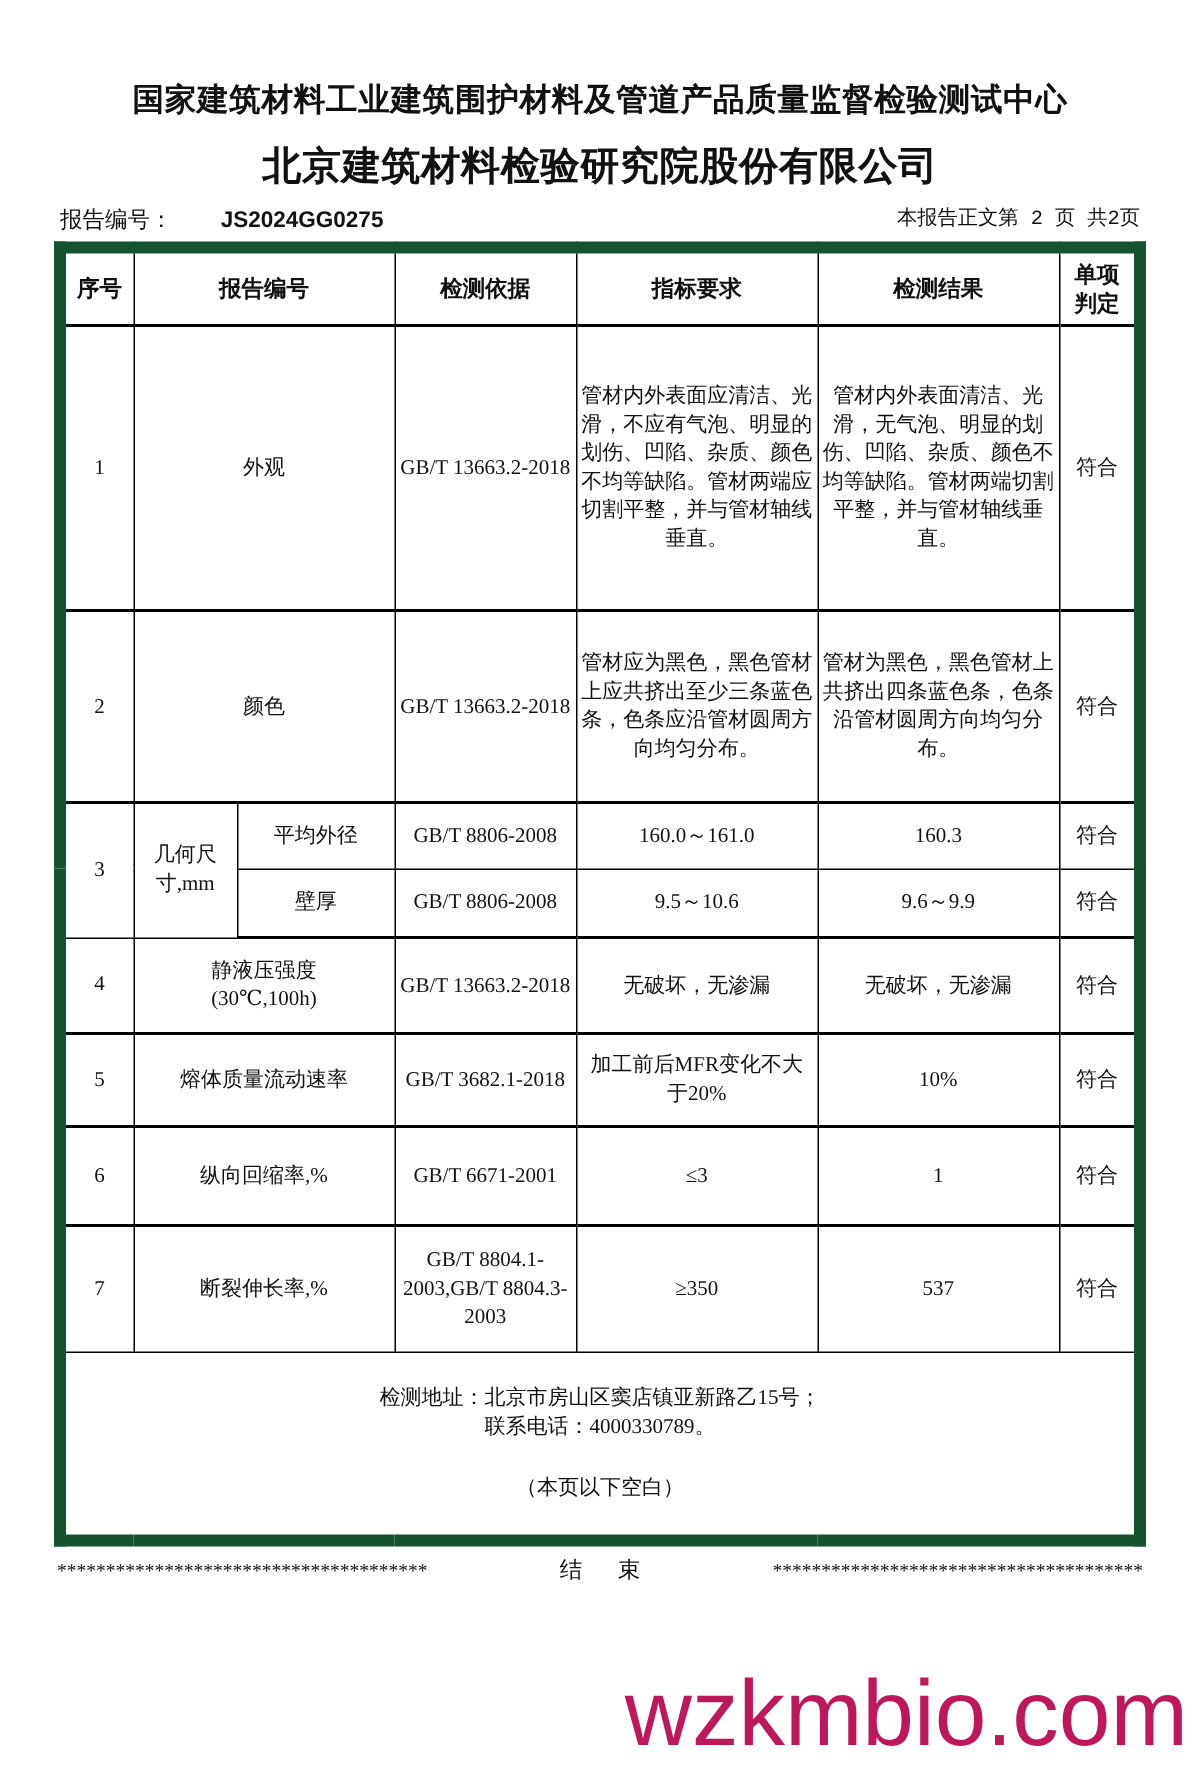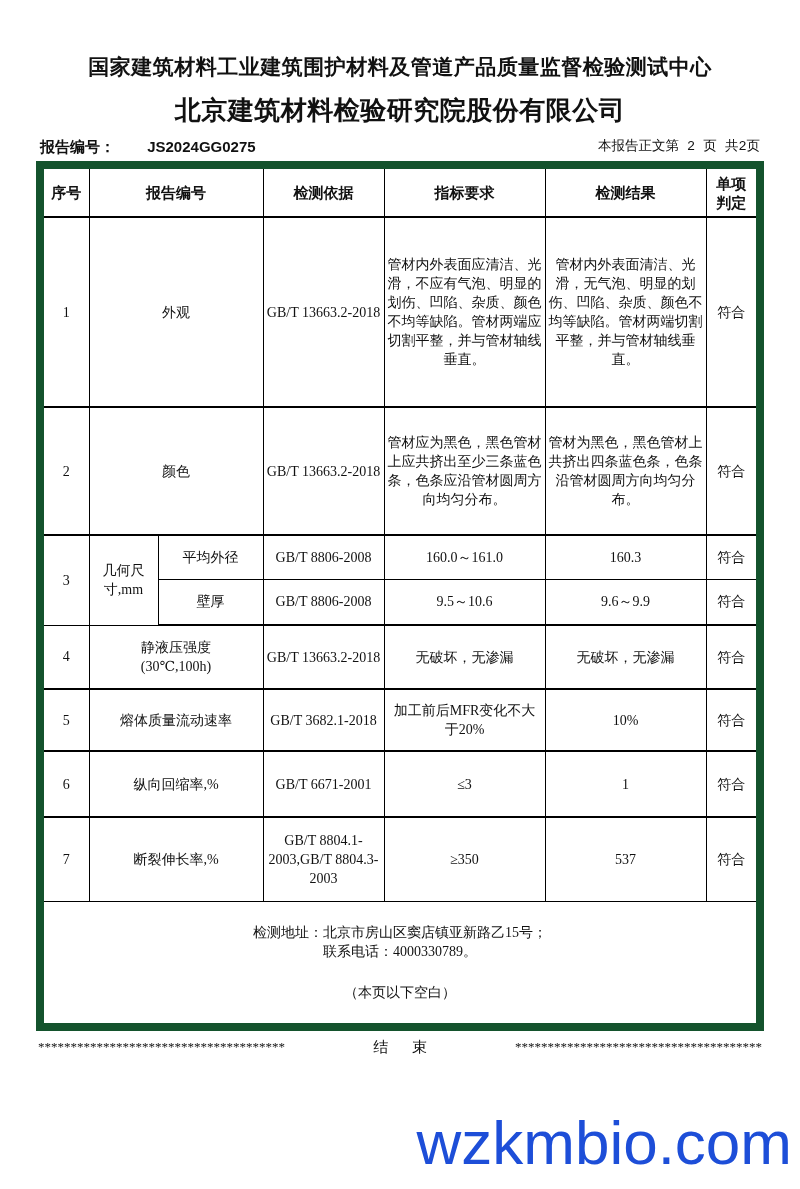--- a/index.html
+++ b/index.html
@@ -32,21 +32,21 @@
   }
   .report-no-row {
     width: 720px; margin: 0 auto 3px auto;
     display: flex; justify-content: space-between; align-items: flex-end;
     line-height: 22px;
   }
   .report-no-left {
     font-family: "Liberation Sans", "DejaVu Sans", sans-serif;
     font-size: 15px;
   }
-  .report-no-label { font-weight: bold; text-align: center; }
+  .report-no-label { font-weight: normal; text-align: center; }
   .report-no-value { margin-left: 28px; font-weight: bold; }
   .page-info {
     font-family: Liberation Mono, monospace;
     font-size: 13.5px;
   }
   table.report {
     width: 720px; margin: 0 auto;
     border-collapse: collapse; table-layout: fixed;
     border: 8px solid #14532d;
   }
@@ -85,21 +85,21 @@
   }
   .end-label {
     font-size: 15px; letter-spacing: 10px;
     padding: 0 10px 0 20px; flex: none;
   }
   .end-stars { overflow: hidden; }
   .watermark {
     position: absolute; right: 8px; top: 1108px;
     font-family: "Liberation Sans", "DejaVu Sans", sans-serif;
     font-size: 62px; line-height: 70px;
-    color: #1d4ed8; white-space: nowrap;
+    color: #be185d; white-space: nowrap;
   }
 </style>
 </head>
 <body>
 
 <div class="page">
 
   <div class="header">
     <div class="org-line1">国家建筑材料工业建筑围护材料及管道产品质量监督检验测试中心</div>
     <div class="org-line2">北京建筑材料检验研究院股份有限公司</div>

